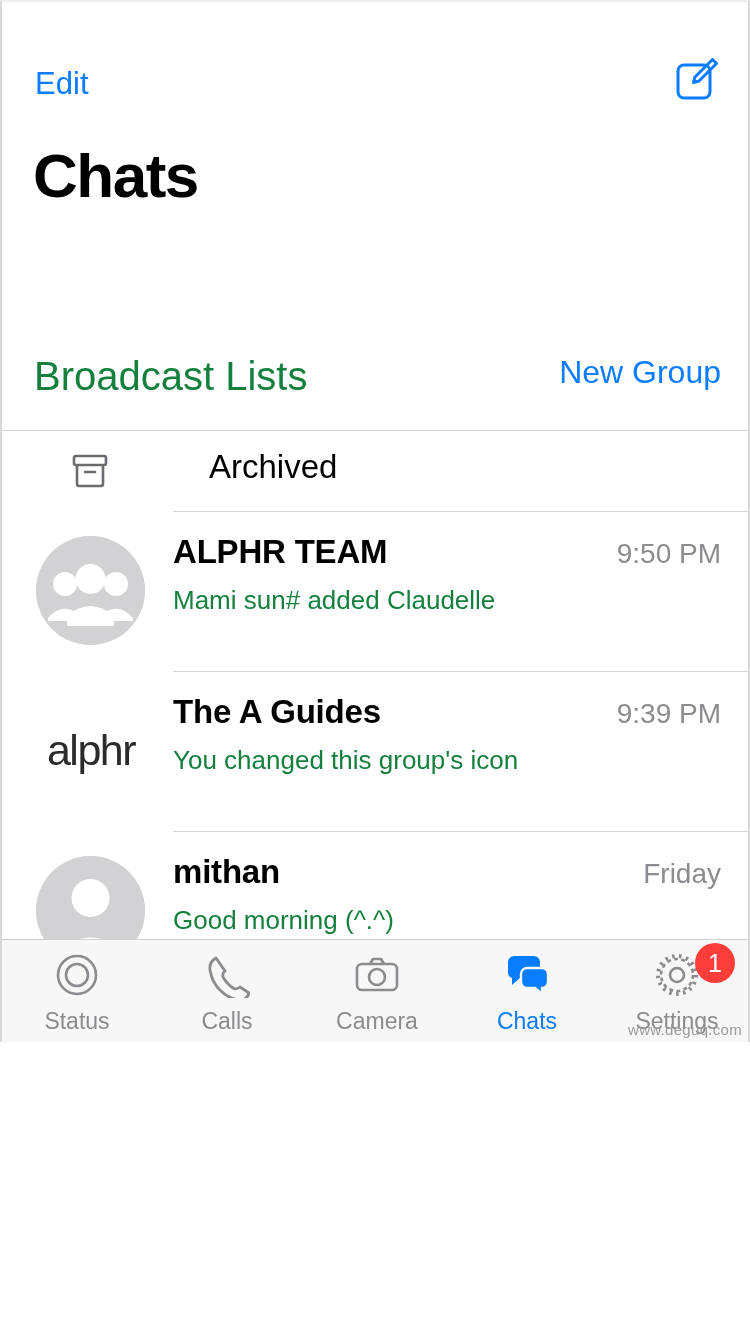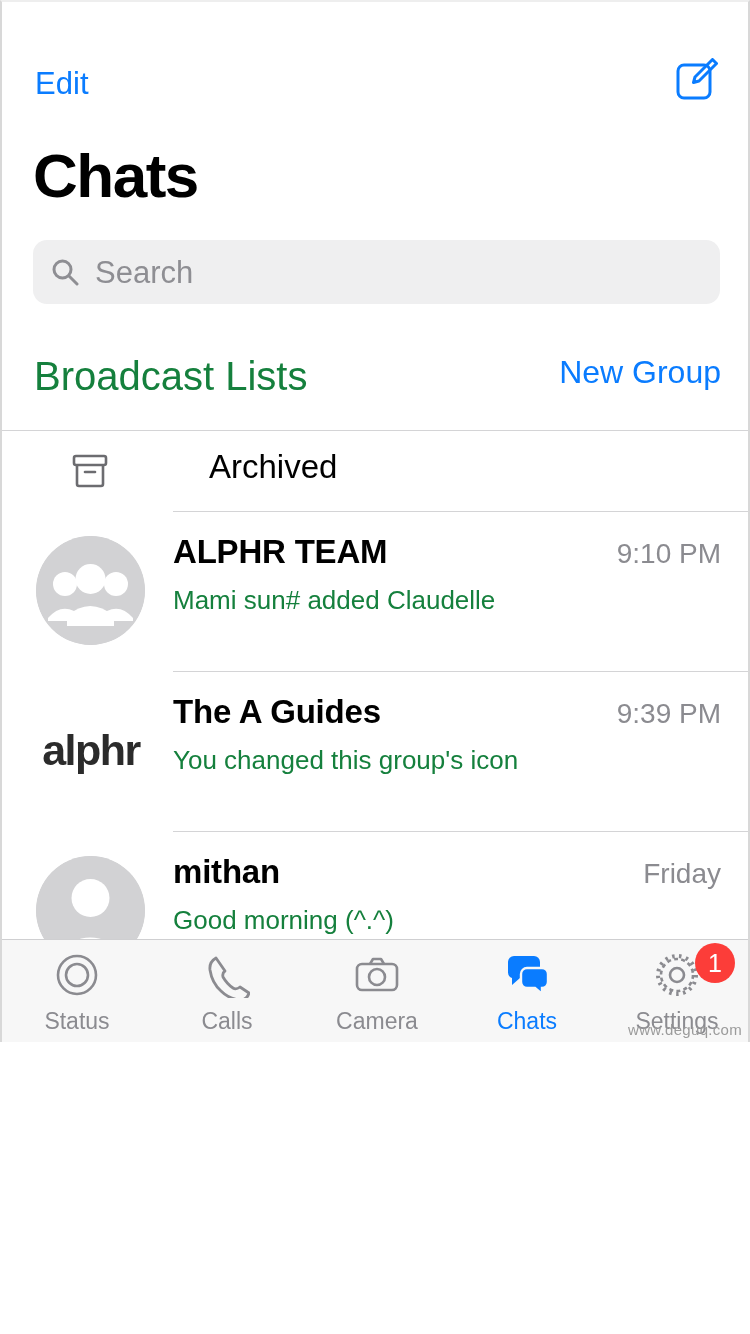--- a/index.html
+++ b/index.html
@@ -177,21 +177,21 @@
   .avatar-alphr {
     position: absolute;
     left: 24px;
     top: 24px;
     width: 130px;
     height: 109px;
     display: flex;
     align-items: center;
     justify-content: center;
     font-size: 43px;
-    font-weight: bold;
+    font-weight: normal;
     letter-spacing: -1.5px;
     color: #2b2b2b;
   }
   .chat-name {
     position: absolute;
     left: 171px;
     top: 21px;
     font-size: 33px;
     font-weight: bold;
     color: #000;
@@ -291,29 +291,20 @@
     <div class="edit-button">Edit</div>
     <div class="compose-icon">
       <svg viewBox="0 0 42 42" width="42" height="42">
         <rect x="2" y="7" width="32" height="33" rx="6" ry="6" fill="none" stroke="#0a7cff" stroke-width="3"></rect>
         <path d="M36.5 1.5 L40.5 5.5 L23 23 L17.5 24.5 L19 19 Z" fill="none" stroke="#0a7cff" stroke-width="3" stroke-linejoin="round"></path>
       </svg>
     </div>
   </div>
   <div class="page-title">Chats</div>
 
-  <div class="search-wrap">
-    <div class="search-icon">
-      <svg viewBox="0 0 28 28" width="28" height="28">
-        <circle cx="11.5" cy="11.5" r="8.5" fill="none" stroke="#8e8e93" stroke-width="3"></circle>
-        <line x1="18" y1="18" x2="26" y2="26" stroke="#8e8e93" stroke-width="3" stroke-linecap="round"></line>
-      </svg>
-    </div>
-    <input class="search-input" type="text" value="" placeholder="Search" style="">
-  </div>
 
   <div class="link-row">
     <div class="broadcast-lists">Broadcast Lists</div>
     <div class="new-group">New Group</div>
   </div>
   <div class="hr-full"></div>
 
   <div class="list">
 
     <div class="row row-archived">
@@ -335,21 +326,21 @@
           <circle cx="54.5" cy="43" r="15" fill="#ffffff"></circle>
           <circle cx="29" cy="48" r="12" fill="#ffffff"></circle>
           <circle cx="80" cy="48" r="12" fill="#ffffff"></circle>
           <path d="M31 80 q23 -20 47 0 v10 H31 Z" fill="#ffffff"></path>
           <path d="M12 82 q12 -14 26 -7 v10 H12 Z" fill="#ffffff"></path>
           <path d="M97 82 q-12 -14 -26 -7 v10 H97 Z" fill="#ffffff"></path>
         </svg>
       </div>
       <div class="chat-name">ALPHR TEAM</div>
       <div class="chat-preview">Mami sun# added Claudelle</div>
-      <div class="chat-time">9:10 PM</div>
+      <div class="chat-time">9:50 PM</div>
       <div class="row-sep"></div>
     </div>
 
     <div class="row row-chat">
       <div class="avatar-alphr">alphr</div>
       <div class="chat-name">The A Guides</div>
       <div class="chat-preview">You changed this group's icon</div>
       <div class="chat-time">9:39 PM</div>
       <div class="row-sep"></div>
     </div>

